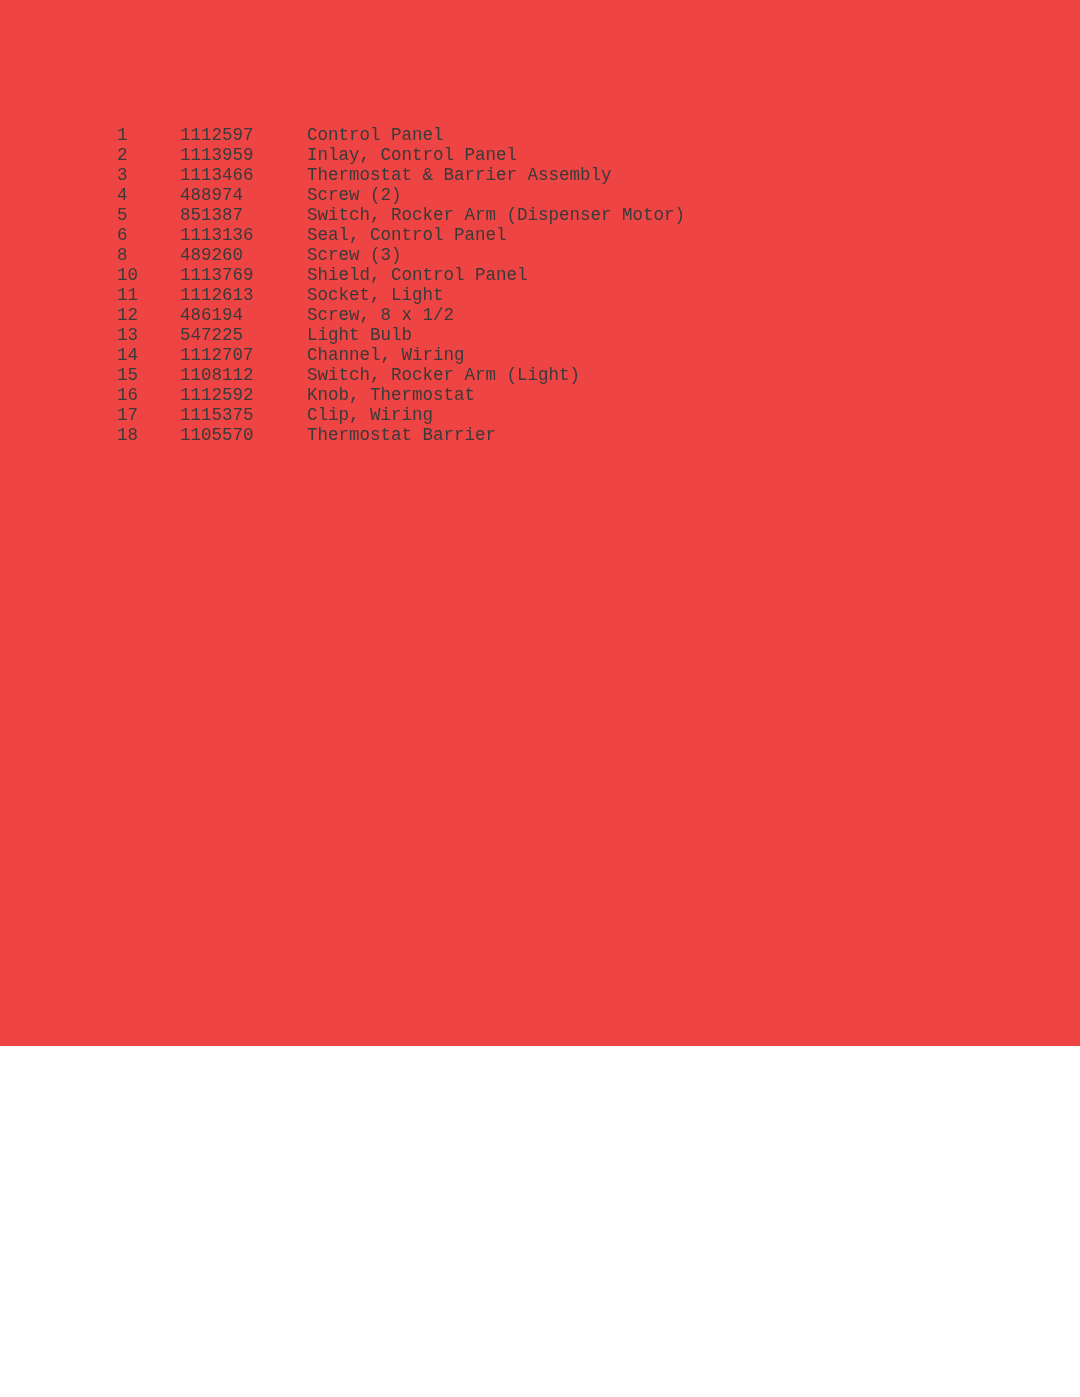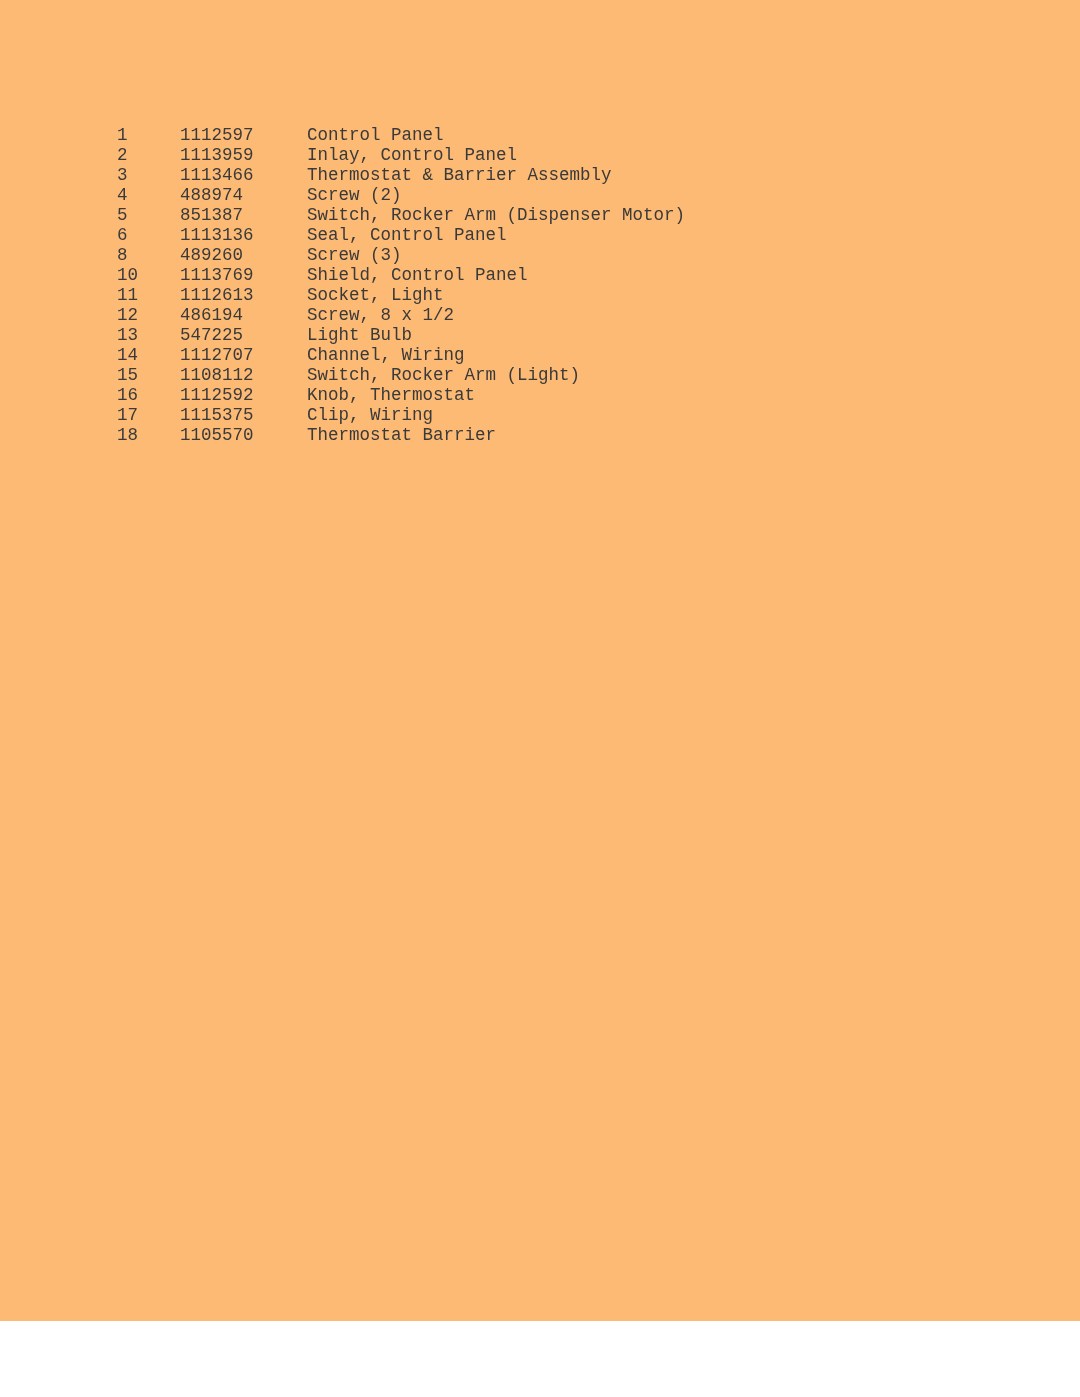--- a/index.html
+++ b/index.html
@@ -15,22 +15,22 @@
     overflow: hidden;
     font-family: "Liberation Mono", "DejaVu Sans Mono", monospace;
     color: #3a3a3a;
     -webkit-font-smoothing: antialiased;
   }
   .page {
     position: absolute;
     left: 0;
     top: 0;
     width: 1080px;
-    height: 1321px;
-    background: #fdba74;
+    height: 1046px;
+    background: #ef4444;
   }
   .parts-list {
     position: absolute;
     left: 117px;
     top: 125px;
     font-size: 17.5px;
     line-height: 20px;
     letter-spacing: 0px;
     white-space: pre;
   }

